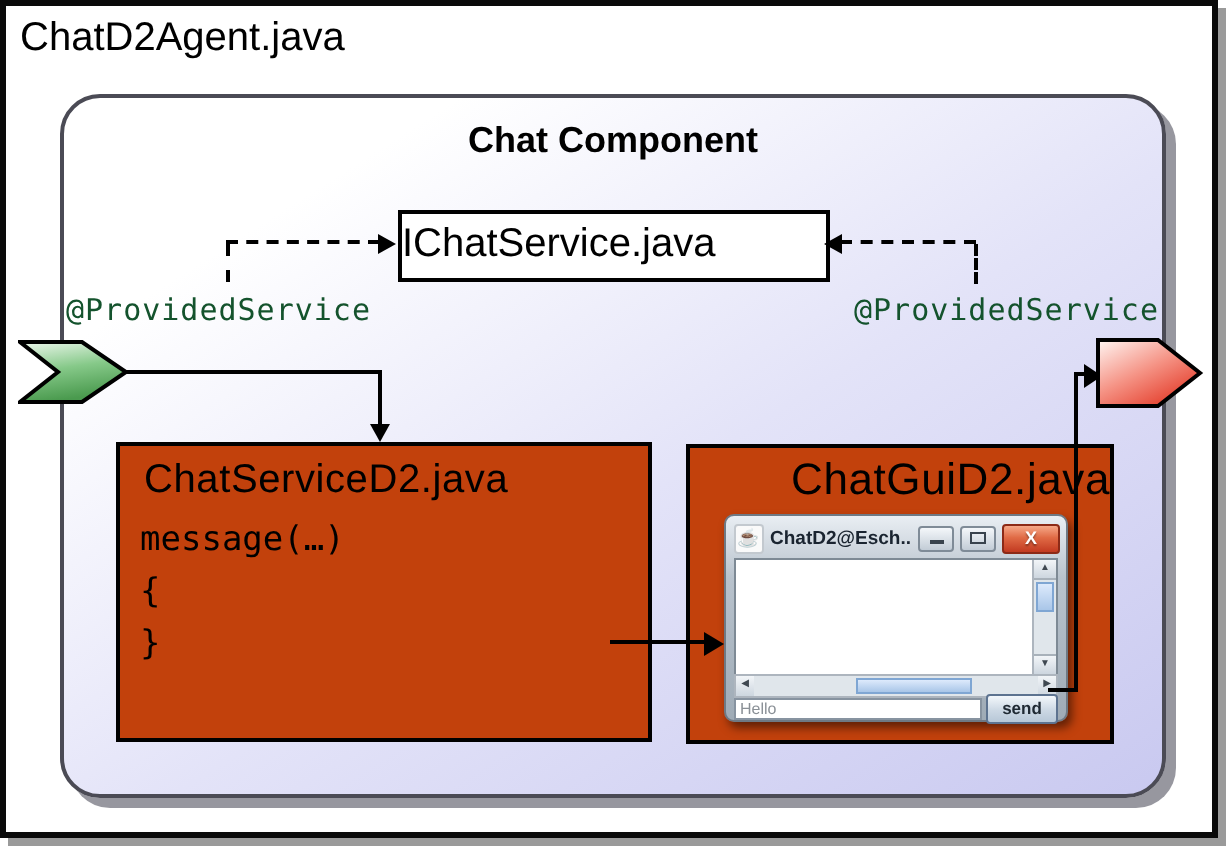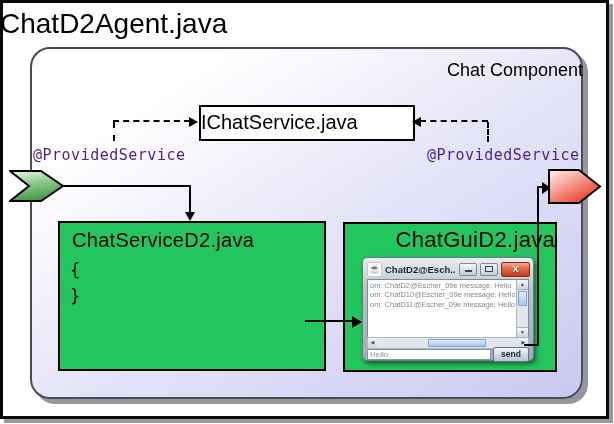--- a/index.html
+++ b/index.html
@@ -2,40 +2,40 @@
 <html><head>
 <meta charset="utf-8">
 <style>
   html,body{margin:0;padding:0;}
   body{width:614px;height:424px;position:relative;background:#fff;overflow:hidden;
        font-family:"Liberation Sans",sans-serif;}
   .abs{position:absolute;}
   
   .frame{left:0;top:0;width:603px;height:413px;border:3px solid #0a0a0a;
          box-shadow:4px 4px 0 #9a9a9a;background:#fff;}
-  .page-title{left:0;top:8px;font-size:28px;color:#000;}
+  .page-title{left:10px;top:8px;font-size:20px;color:#000;}
   
   .panel{left:30px;top:47px;width:549px;height:348px;border:2px solid #4b4b55;border-radius:20px;
          background:linear-gradient(to bottom right,#ffffff 18%,#e3e3f8 55%,#c9c9f0 100%);
          box-shadow:5px 5px 0 rgba(125,125,135,.8);}
-  .component-title{left:30px;top:60px;width:553px;text-align:right;font-size:18px;font-weight:normal;color:#000;}
+  .component-title{left:30px;top:60px;width:553px;text-align:center;font-size:18px;font-weight:bold;color:#000;}
   .ichat-box{left:199px;top:105px;width:212px;height:32px;background:#fff;border:2px solid #000;
              text-align:left;line-height:30px;font-size:20px;}
   
   .dash-h{height:0;border-top:2px dashed #000;}
   .dash-v{width:0;border-left:2px dashed #000;}
   .tri-right{width:0;height:0;border-left:9px solid #000;border-top:5px solid transparent;border-bottom:5px solid transparent;}
   .tri-left{width:0;height:0;border-right:9px solid #000;border-top:5px solid transparent;border-bottom:5px solid transparent;}
   .tri-down{width:0;height:0;border-top:9px solid #000;border-left:5px solid transparent;border-right:5px solid transparent;}
-  .annotation{font-family:"DejaVu Sans Mono",monospace;font-size:15px;letter-spacing:.5px;color:#4c1d95;}
+  .annotation{font-family:"DejaVu Sans Mono",monospace;font-size:15px;letter-spacing:.5px;color:#14532d;}
   
   .line-h{height:0;border-top:2px solid #000;}
   .line-v{width:0;border-left:2px solid #000;}
   
-  .white-box{background:#22c55e;border:2px solid #000;}
+  .white-box{background:#c2410c;border:2px solid #000;}
   .svc-title{left:12px;top:6px;font-size:20px;letter-spacing:.3px;}
   .code{left:10px;top:34px;font-family:"DejaVu Sans Mono",monospace;font-size:17px;line-height:26px;white-space:pre;}
   .gui-title{left:0;top:3px;width:100%;text-align:right;font-size:22px;letter-spacing:.3px;}
   
   .chatwin{left:362px;top:257px;width:170px;height:102px;border-radius:5px;
            background:linear-gradient(#e9eef3,#b9c3cd 30%,#9fabb6);border:1px solid #6e7984;
            box-shadow:2px 3px 5px rgba(0,0,0,.5);z-index:3;}
   .titlebar{left:0;top:0;right:0;height:19px;display:flex;align-items:center;gap:3px;padding:2px 3px 0 4px;}
   .java-ico{width:13px;height:13px;background:#fafafa;border:1px solid #c3c9cf;border-radius:2px;
             font-size:9px;line-height:12px;text-align:center;color:#b5500f;flex:0 0 auto;}
@@ -99,21 +99,21 @@
   </defs>
   <polygon points="1,2 32,2 54,17 32,32 1,32 20,17" fill="url(#gg)" stroke="#000" stroke-width="2"></polygon>
 </svg>
 
 <div class="abs line-h z4" style="left:62px;top:185px;width:129px;"></div>
 <div class="abs line-v z4" style="left:189px;top:185px;height:27px;"></div>
 <div class="abs tri-down z4" style="left:185px;top:212px;"></div>
 
 <div class="abs white-box" style="left:58px;top:221px;width:264px;height:146px;">
   <div class="abs svc-title">ChatServiceD2.java</div>
-  <div class="abs code"><div>{</div><div>}</div></div>
+  <div class="abs code"><div>message(…)</div><div>{</div><div>}</div></div>
 </div>
 
 <div class="abs white-box" style="left:343px;top:222px;width:210px;height:146px;">
   <div class="abs gui-title">ChatGuiD2.java</div>
 </div>
 
 <div class="abs line-h z4" style="left:305px;top:320px;width:50px;"></div>
 <div class="abs tri-right z4" style="left:352px;top:316px;border-top-width:6px;border-bottom-width:6px;border-left-width:10px;"></div>
 
 <div class="abs chatwin">
@@ -122,25 +122,20 @@
     <div class="win-title">ChatD2@Esch...</div>
     <div class="wbtn">
         <div class="glyph-min"></div>
       </div>
     <div class="wbtn">
         <div class="glyph-max"></div>
       </div>
     <div class="wbtn-close">X</div>
   </div>
   <div class="abs textarea">
-    <div class="abs messages">
-        <div>om: ChatD2@Escher_09e message: Hello</div>
-        <div>om: ChatD10@Escher_09e message: Hello</div>
-        <div>om: ChatD11@Escher_09e message: Hello</div>
-      </div>
     <div class="abs vscroll">
       <div class="sbtn">▲</div>
       <div class="vthumb"></div>
       <div class="sbtn bottom">▼</div>
     </div>
   </div>
   <div class="abs hscroll">
     <div class="abs hbtn" style="left:0;">◀</div>
     <div class="abs hthumb"></div>
     <div class="abs hbtn" style="right:0;">▶</div>

